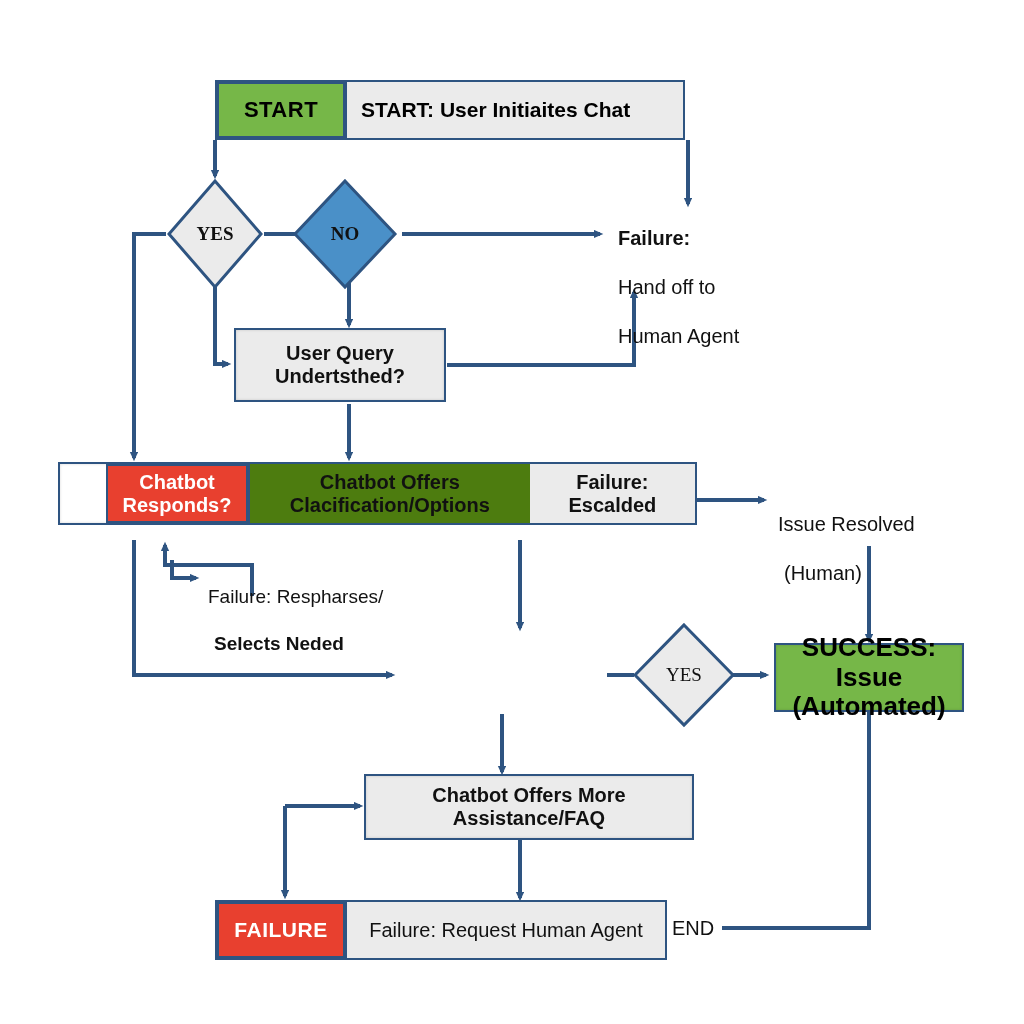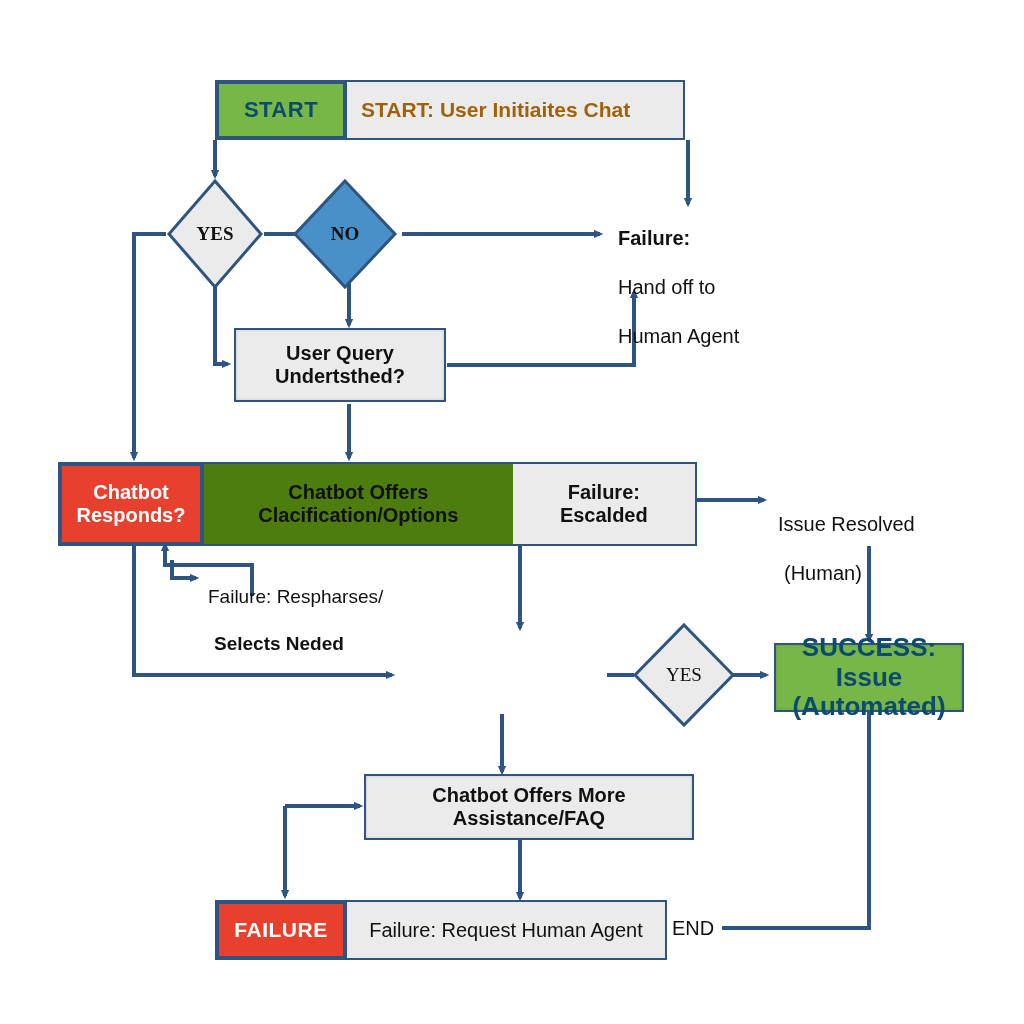--- a/index.html
+++ b/index.html
@@ -36,21 +36,21 @@
     border: 2px solid #2e5481;
     background: #ebebeb;
     color: #111111;
     font-weight: bold;
   }
   .box-inner-shadow {
     box-shadow: inset 0 0 3px rgba(0,0,0,0.16);
   }
   .green {
     background: #76b748;
-    color: #0c4a6e;
+    color: #000000;
     border: 2px solid #2e5481;
     font-weight: bold;
   }
   .red {
     background: #e8402f;
     color: #ffffff;
     border: 2px solid #2e5481;
     font-weight: bold;
   }
   .plain-label {
@@ -150,21 +150,21 @@
       <path d="M285,806 L360,806" marker-end="url(#ar)"></path>
       <path d="M285,806 L285,896" marker-end="url(#ar)"></path>
 
       <path d="M869,712 L869,928 L722,928"></path>
 
     </g>
   </svg>
 
   <div class="segbar box-inner-shadow" style="left:215px; top:80px; width:470px; height:60px;">
     <div class="seg green" style="width:128px; font-size:22px; letter-spacing:0.5px;">START</div>
-    <div class="seg sep" style="flex:1; background:#ebebeb; color:#a16207; font-weight:bold; font-size:21px; padding-left:14px; justify-content:flex-start;">START: User Initiaites Chat</div>
+    <div class="seg sep" style="flex:1; background:#ebebeb; color:#000000; font-weight:bold; font-size:21px; padding-left:14px; justify-content:flex-start;">START: User Initiaites Chat</div>
   </div>
 
   <div class="diamond" style="left:166px; top:178px; width:98px; height:112px;">
     <svg class="dshape" viewBox="0 0 98 112" preserveAspectRatio="none">
       <polygon points="49,3 95,56 49,109 3,56" fill="#ebebeb" stroke="#2e5481" stroke-width="3"></polygon>
     </svg>
     <span class="dtext" style="font-size:19px;">YES</span>
   </div>
 
   <div class="diamond" style="left:292px; top:178px; width:106px; height:112px;">
@@ -178,21 +178,21 @@
     <div class="t-bold">Failure:</div>
     <div class="t-reg">Hand off to</div>
     <div class="t-reg">Human Agent</div>
   </div>
 
   <div class="node box box-inner-shadow" style="left:234px; top:328px; width:212px; height:74px; flex-direction:column; font-size:20px;">
     <div>User Query</div>
     <div>Undertsthed?</div>
   </div>
 
-  <div class="segbar box-inner-shadow" style="left:58px; top:462px; width:639px; height:84px;">
+  <div class="segbar box-inner-shadow" style="left:58px; top:462px; width:639px; height:63px;padding-left:46px;">
     <div class="seg red" style="width:142px; font-size:20px; flex-direction:column;">
       <span style="white-space:pre-line;">Chatbot
 Responds?</span>
     </div>
     <div class="seg sep" style="flex:1.32; background:#4d7c0f; color:#111; font-weight:bold; font-size:20px; flex-direction:column;">
       <div>Chatbot Offers</div>
       <div>Clacification/Options</div>
     </div>
     <div class="seg" style="flex:0.78; background:#ebebeb; color:#111; font-weight:bold; font-size:20px; flex-direction:column;">
       <div>Failure:</div>

